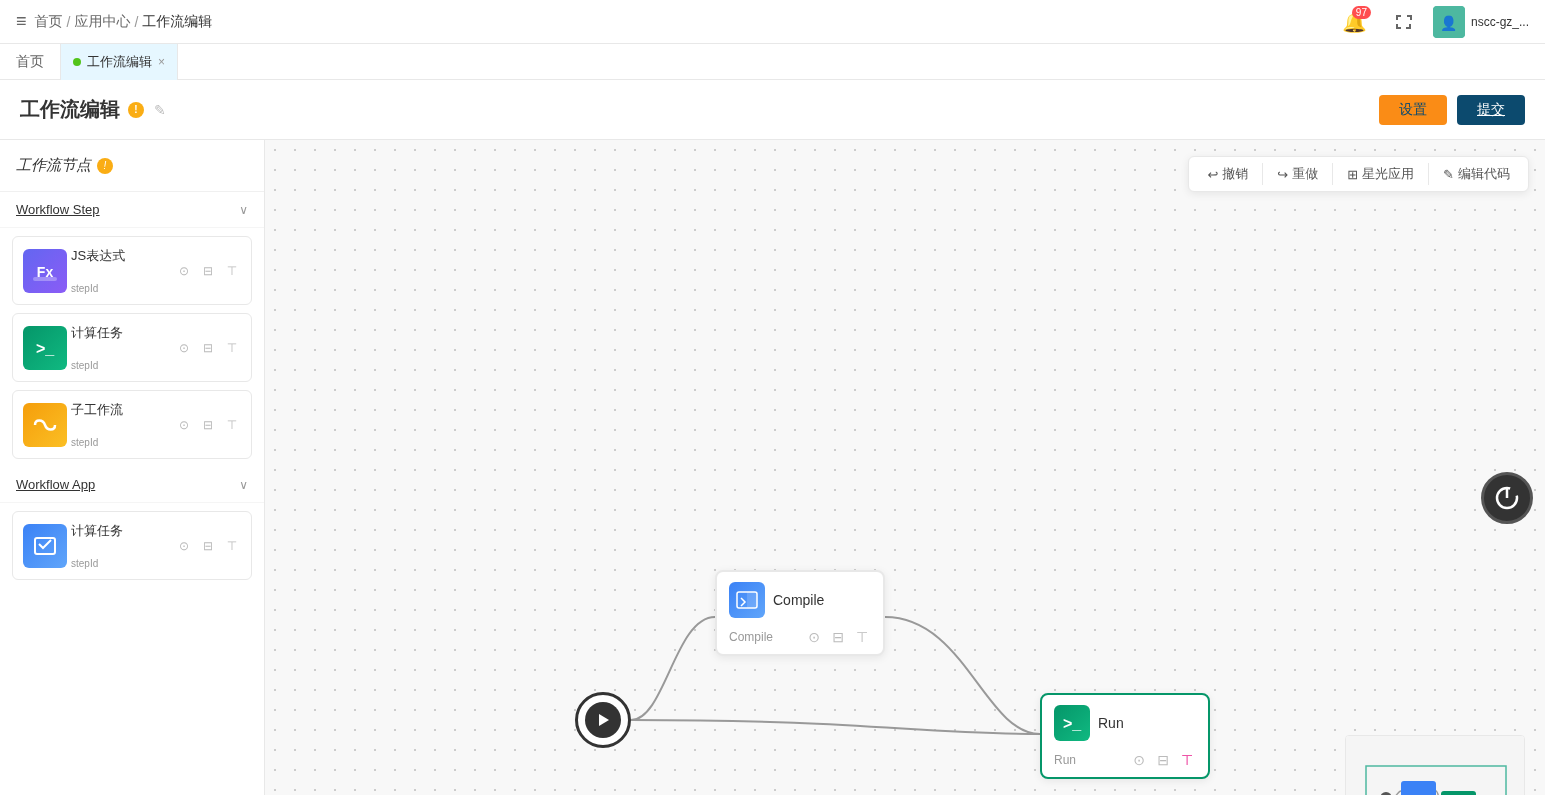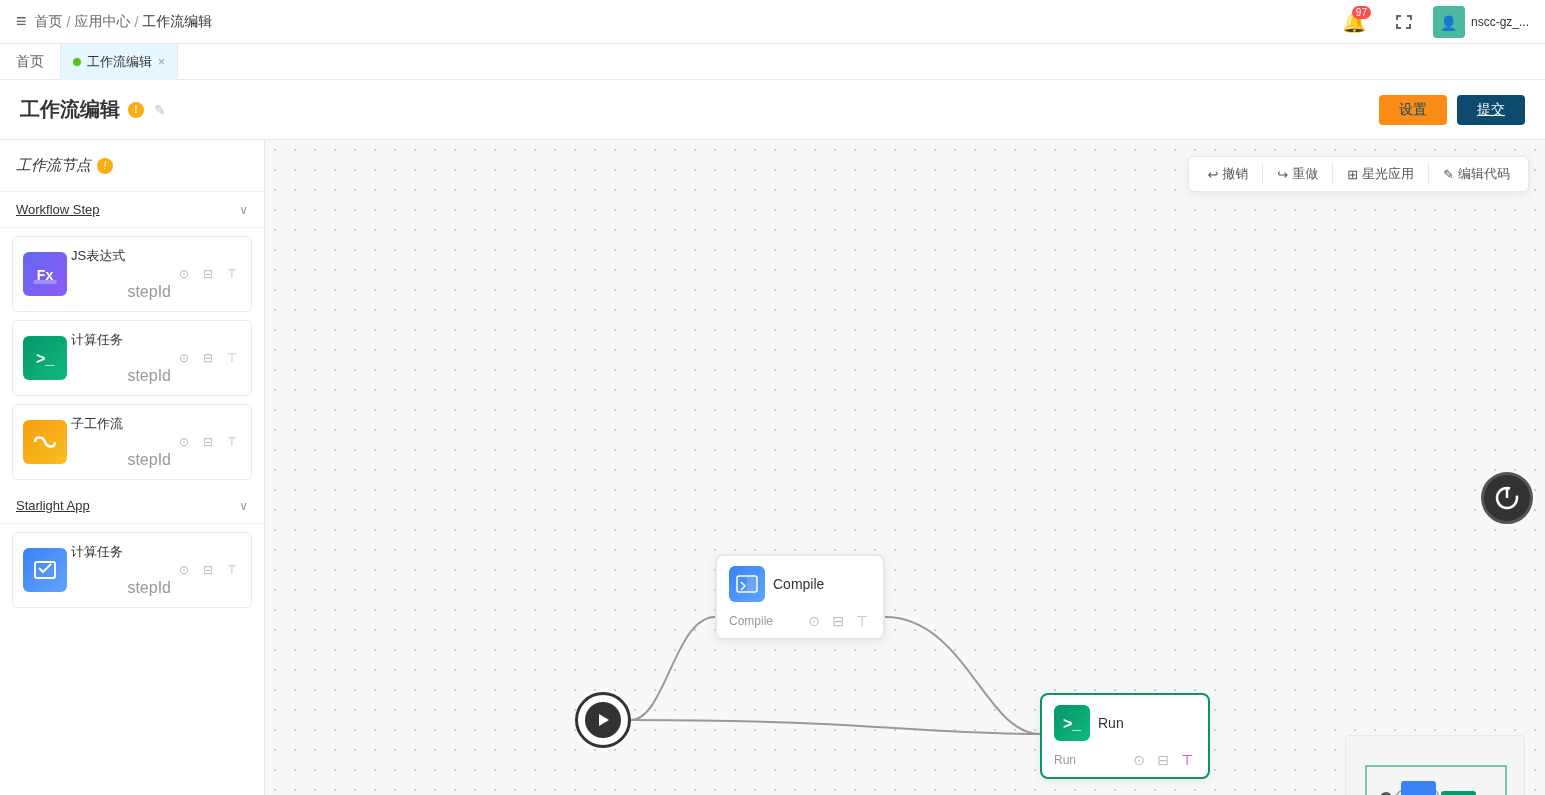--- a/index.html
+++ b/index.html
@@ -46,21 +46,21 @@
 
     
     .node-card { margin: 8px 12px; border: 1px solid #e8e8e8; border-radius: 6px; display: flex; align-items: center; gap: 4px; padding: 10px; background: #fff; cursor: grab; }
     .node-icon { width: 44px; height: 44px; border-radius: 6px; display: flex; align-items: center; justify-content: center; flex-shrink: 0; }
     .node-icon-fx { background: linear-gradient(135deg, #6366f1, #8b5cf6); }
     .node-icon-calc { background: linear-gradient(135deg, #059669, #10b981); }
     .node-icon-sub { background: linear-gradient(135deg, #f59e0b, #fbbf24); }
     .node-icon-star { background: linear-gradient(135deg, #3b82f6, #60a5fa); }
     .node-info { flex: 1; }
     .node-name { font-size: 13px; font-weight: 500; color: #333; }
-    .node-id { font-size: 16px; color: #999; margin-top: 18px; text-align: right; }
+    .node-id { font-size: 10px; color: #999; margin-top: 18px; }
     .node-actions { display: flex; gap: 6px; }
     .node-action-icon { width: 18px; height: 18px; display: flex; align-items: center; justify-content: center; color: #bbb; font-size: 12px; cursor: pointer; }
 
     
     .canvas { flex: 1; position: relative; background-color: #f8f8f8; background-image: radial-gradient(circle, #ccc 1px, transparent 1px); background-size: 20px 20px; overflow: hidden; }
 
     
     .canvas-toolbar { position: absolute; top: 16px; right: 16px; display: flex; gap: 4px; background: #fff; border: 1px solid #e8e8e8; border-radius: 6px; padding: 4px 8px; box-shadow: 0 2px 8px rgba(0,0,0,0.08); }
     .toolbar-btn { display: flex; align-items: center; gap: 4px; padding: 4px 10px; cursor: pointer; color: #555; font-size: 13px; border-radius: 4px; }
 
@@ -224,21 +224,21 @@
         <div class="node-id">stepId</div>
       </div>
       <div class="node-actions">
         <span class="node-action-icon">⊙</span>
         <span class="node-action-icon">⊟</span>
         <span class="node-action-icon">⊤</span>
       </div>
     </div>
 
     <div class="section-header">
-      <span class="section-title">Starlight App</span>
+      <span class="section-title">Workflow App</span>
       <span class="chevron-icon">∨</span>
     </div>
 
     <div class="node-card">
       <div class="node-icon node-icon-star">
         <svg width="28" height="28" viewBox="0 0 28 28">
           <rect width="28" height="28" fill="transparent" rx="4"></rect>
           <rect x="4" y="6" width="20" height="16" stroke="white" stroke-width="2" fill="none" rx="2"></rect>
           <path d="M8 12 L12 16 L20 8" stroke="white" stroke-width="2" fill="none"></path>
         </svg>
@@ -289,21 +289,21 @@
     </svg>
 
     <div class="node-start" style="left: 310px; top: 552px;">
       <div class="node-start-inner">
         <svg width="20" height="20" viewBox="0 0 20 20">
           <polygon points="6,4 16,10 6,16" fill="white"></polygon>
         </svg>
       </div>
     </div>
 
-    <div class="canvas-node" style="left: 450px; top: 414px; min-width: 170px;">
+    <div class="canvas-node" style="left: 450px; top: 430px; min-width: 170px;">
       <div class="canvas-node-header">
         <div class="canvas-node-icon canvas-node-icon-compile" style="background: linear-gradient(135deg, #3b82f6, #60a5fa);">
           <svg width="24" height="24" viewBox="0 0 24 24">
             <rect x="2" y="4" width="20" height="16" stroke="white" stroke-width="1.5" fill="none" rx="2"></rect>
             <path d="M6 10 L10 14 L6 18" stroke="white" stroke-width="1.5" fill="none"></path>
             <rect x="12" y="4" width="10" height="16" fill="rgba(255,255,255,0.15)" rx="0 2 2 0"></rect>
           </svg>
         </div>
         <span class="canvas-node-title">Compile</span>
       </div>

